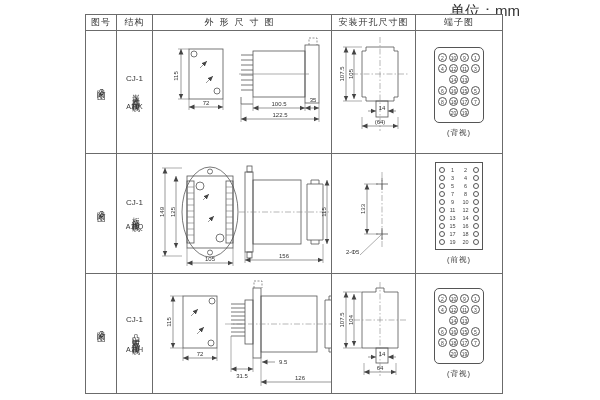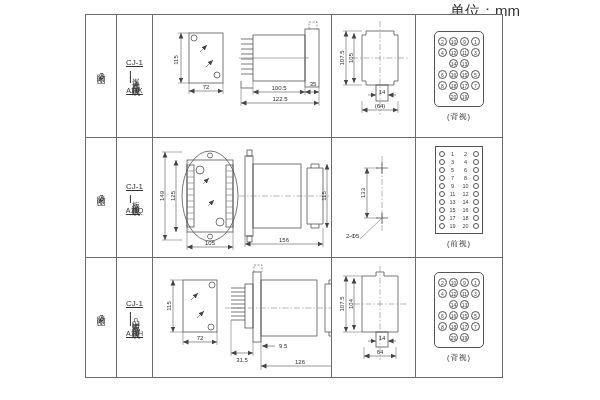--- a/index.html
+++ b/index.html
@@ -5,21 +5,21 @@
   html,body{margin:0;padding:0;}
   body{width:600px;height:400px;background:#ffffff;font-family:"Liberation Sans","DejaVu Sans",sans-serif;color:#333;position:relative;overflow:hidden;}
   .unit{position:absolute;left:450px;top:2px;font-size:15px;color:#333;}
   table.spec{position:absolute;left:85px;top:14px;border-collapse:collapse;table-layout:fixed;background:#fff;}
   table.spec td,table.spec th{border:1px solid #6b6b6b;padding:0;vertical-align:middle;text-align:center;font-weight:normal;}
   th.hdr{font-size:9px;height:15px;color:#333;letter-spacing:1px;}
   th.hdr.sp{letter-spacing:6px;}
   .figcell{font-size:8.5px;}
   .vtext{writing-mode:vertical-rl;text-orientation:upright;letter-spacing:2px;display:inline-block;line-height:1.1;}
   .structcell{font-size:8px;}
-  .struct-inner{display:flex;flex-direction:column;align-items:center;gap:4px;padding:6px 0;text-decoration:underline;}
+  .struct-inner{display:flex;flex-direction:column;align-items:center;gap:4px;padding:6px 0;}
   .model{font-size:8px;}
   .code{font-size:7px;}
   svg{display:block;}
   .ln{stroke:#555;stroke-width:0.8;fill:none;}
   .thin{stroke:#777;stroke-width:0.6;fill:none;}
   .dimln{stroke:#555;stroke-width:0.6;fill:none;}
   .cl{stroke:#888;stroke-width:0.6;fill:none;stroke-dasharray:6 2 1.5 2;}
   .dsh{stroke:#666;stroke-width:0.7;fill:none;stroke-dasharray:2 1.5;}
   text.dim{font-size:6px;fill:#333;font-family:"Liberation Sans",sans-serif;}
   .term-wrap{display:flex;flex-direction:column;align-items:center;gap:5px;}
@@ -51,20 +51,27 @@
 
 <table class="spec">
   <colgroup>
     <col style="width:31px">
       <col style="width:36px">
       <col style="width:178px">
       <col style="width:83px">
       <col style="width:87px">
   </colgroup>
   <tbody>
+      <tr>
+    <th class="hdr">图号</th>
+    <th class="hdr">结构</th>
+    <th class="hdr sp">外形尺寸图</th>
+    <th class="hdr">安装开孔尺寸图</th>
+    <th class="hdr">端子图</th>
+  </tr>
 
   <tr style="height:122px;">
     <td class="figcell"><span class="vtext">附图3</span></td>
     <td class="structcell">
       <div class="struct-inner">
         <span class="model">CJ-1</span>
         <span class="vtext">嵌入式后接线</span>
         <span class="code">A11K</span>
       </div>
     </td>

